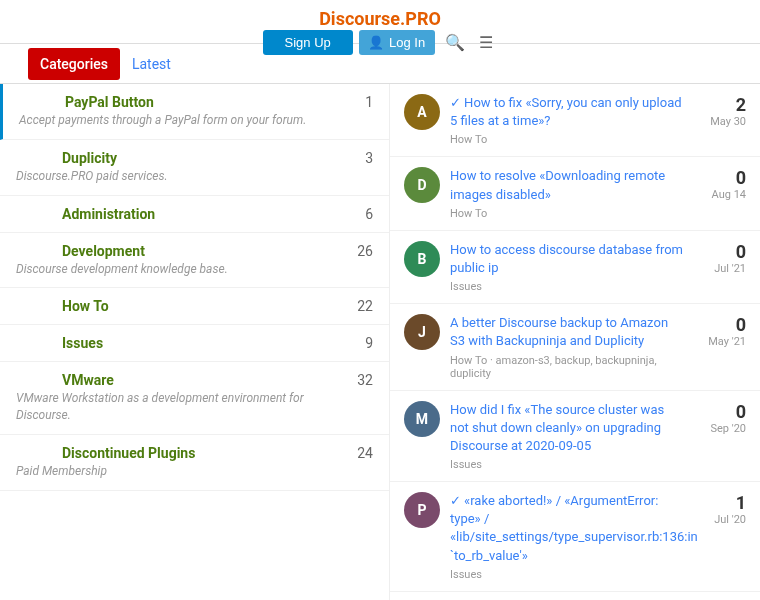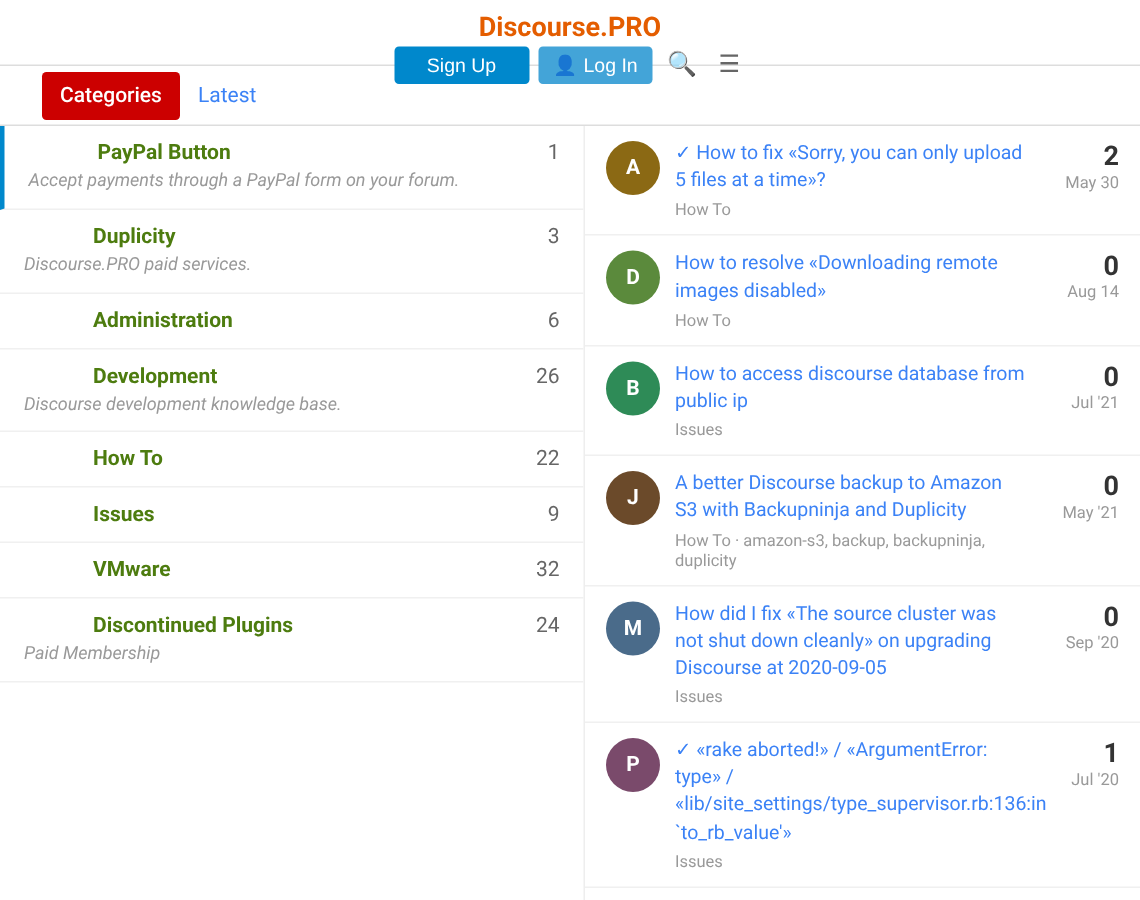--- a/index.html
+++ b/index.html
@@ -111,20 +111,21 @@
       <div class="category-item">
       <div class="category-info">
         <div class="category-name">Issues</div>
 
       </div>
       <div class="category-count">9</div>
     </div>
       <div class="category-item">
       <div class="category-info">
         <div class="category-name">VMware</div>
+        <div class="category-desc">VMware Workstation as a development environment for Discourse.</div>
       </div>
       <div class="category-count">32</div>
     </div>
       <div class="category-item">
       <div class="category-info">
         <div class="category-name">Discontinued Plugins</div>
         <div class="category-desc">Paid Membership</div>
       </div>
       <div class="category-count">24</div>
     </div>

